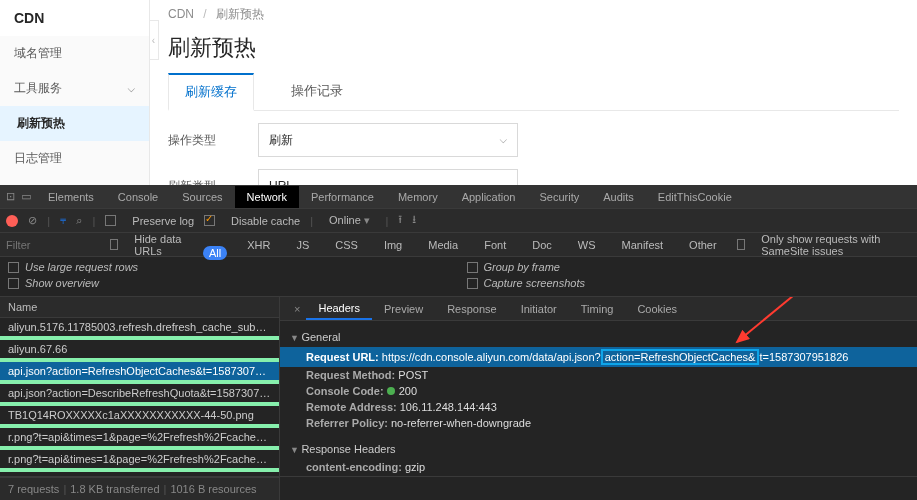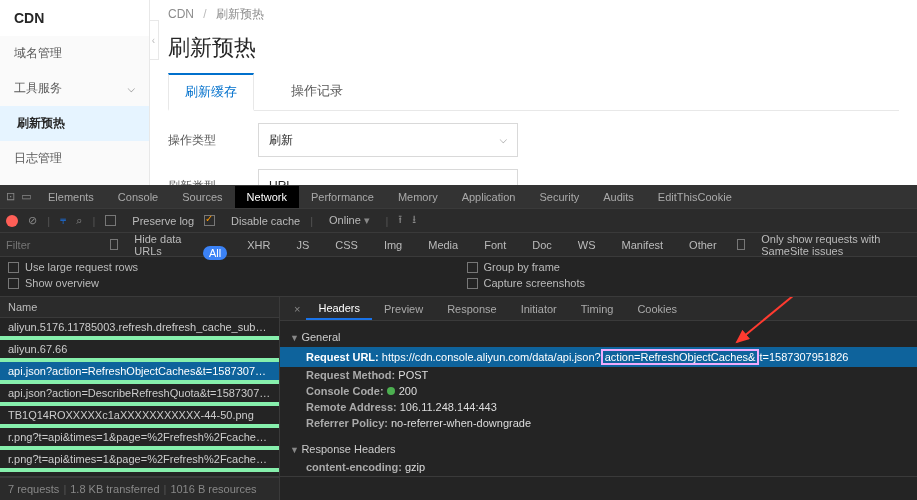--- a/index.html
+++ b/index.html
@@ -39,21 +39,21 @@
 .tb-check .box.checked::after{content:"✓"; position:absolute; top:-3px; left:0; color:#ff9800; font-size:10px;}
 .tb-sel { color:#bbb; padding:1px 6px; }
 .tb-arrow { color:#888; }
 .tb-icon{ color:#888; font-size:11px;}
 
 .filter-row { display:flex; align-items:center; height:24px; padding:0 6px; gap:14px; background:#2b2b2b; border-bottom:1px solid #3a3a3a;}
 .filter-input { background:transparent; border:none; color:#ccc; font-size:11px; width:90px; outline:none;}
 .pill { padding:1px 6px; border-radius:8px; color:#bbb;}
 .pill.active { background:#3b82f6; color:#fff;margin-top:16px;}
 
-.opt-row{ display:flex; height:40px; border-bottom:1px solid #3a3a3a;}
+.opt-row{ display:flex; height:40px; border-bottom:1px solid #3a3a3a;font-style:italic;}
 .opt-col{ flex:1; padding:4px 8px; display:flex; flex-direction:column; gap:4px; color:#bbb;}
 .opt-item{ display:flex; align-items:center; gap:6px;}
 .opt-box{ width:11px;height:11px;border:1px solid #777; display:inline-block;}
 
 .dev-body { flex: 1; display: flex; overflow:hidden;}
 .req-col { width: 280px; border-right: 1px solid #3a3a3a; display:flex; flex-direction:column;}
 .req-header { padding: 4px 8px; color: #bbb; border-bottom: 1px solid #3a3a3a; background:#2b2b2b;}
 .req-list { flex:1; overflow:hidden;}
 .req-item { padding: 3px 8px; color: #ccc; white-space: nowrap; overflow:hidden; text-overflow:ellipsis; cursor:pointer; font-size:11px; border-bottom:4px solid #86efac;}
 .req-item.selected { background: #0e639c; color: #fff; }
@@ -67,21 +67,21 @@
 .detail-tab.active { color: #fff; border-bottom: 2px solid #1a73e8; }
 .detail-body { flex:1; padding:6px 10px; font-family: Menlo, Consolas, monospace; font-size:11px; overflow:hidden;}
 .section-title { color: #ccc; padding: 4px 0; }
 .section-title::before{content:"▼ "; color:#888; font-size:9px;}
 .kv { padding: 2px 0 2px 16px; color: #999; }
 .kv b { color: #aaa; font-weight:600; }
 .kv .mono{ color:#ddd; }
 .url-line { background: #0e639c; color: #fff; margin: 0 -10px; padding: 2px 10px 2px 26px; }
 .url-line b{color:#fff;}
 .url-line .mono{color:#fff;}
-.highlight-box { border: 2px solid #f0abfc; padding: 0 2px; display:inline-block; }
+.highlight-box { border: 2px solid #0ea5e9; padding: 0 2px; display:inline-block; }
 .status-dot { width:8px;height:8px;border-radius:50%;background:#4caf50;display:inline-block;margin-right:4px;}
 
 .arrow-svg{ position:absolute; top:-30px; right:80px; pointer-events:none;}
 </style>
 </head>
 <body>
 
 <div class="console-area">
   <div class="sidebar">
     <div class="sidebar-title">CDN</div>

